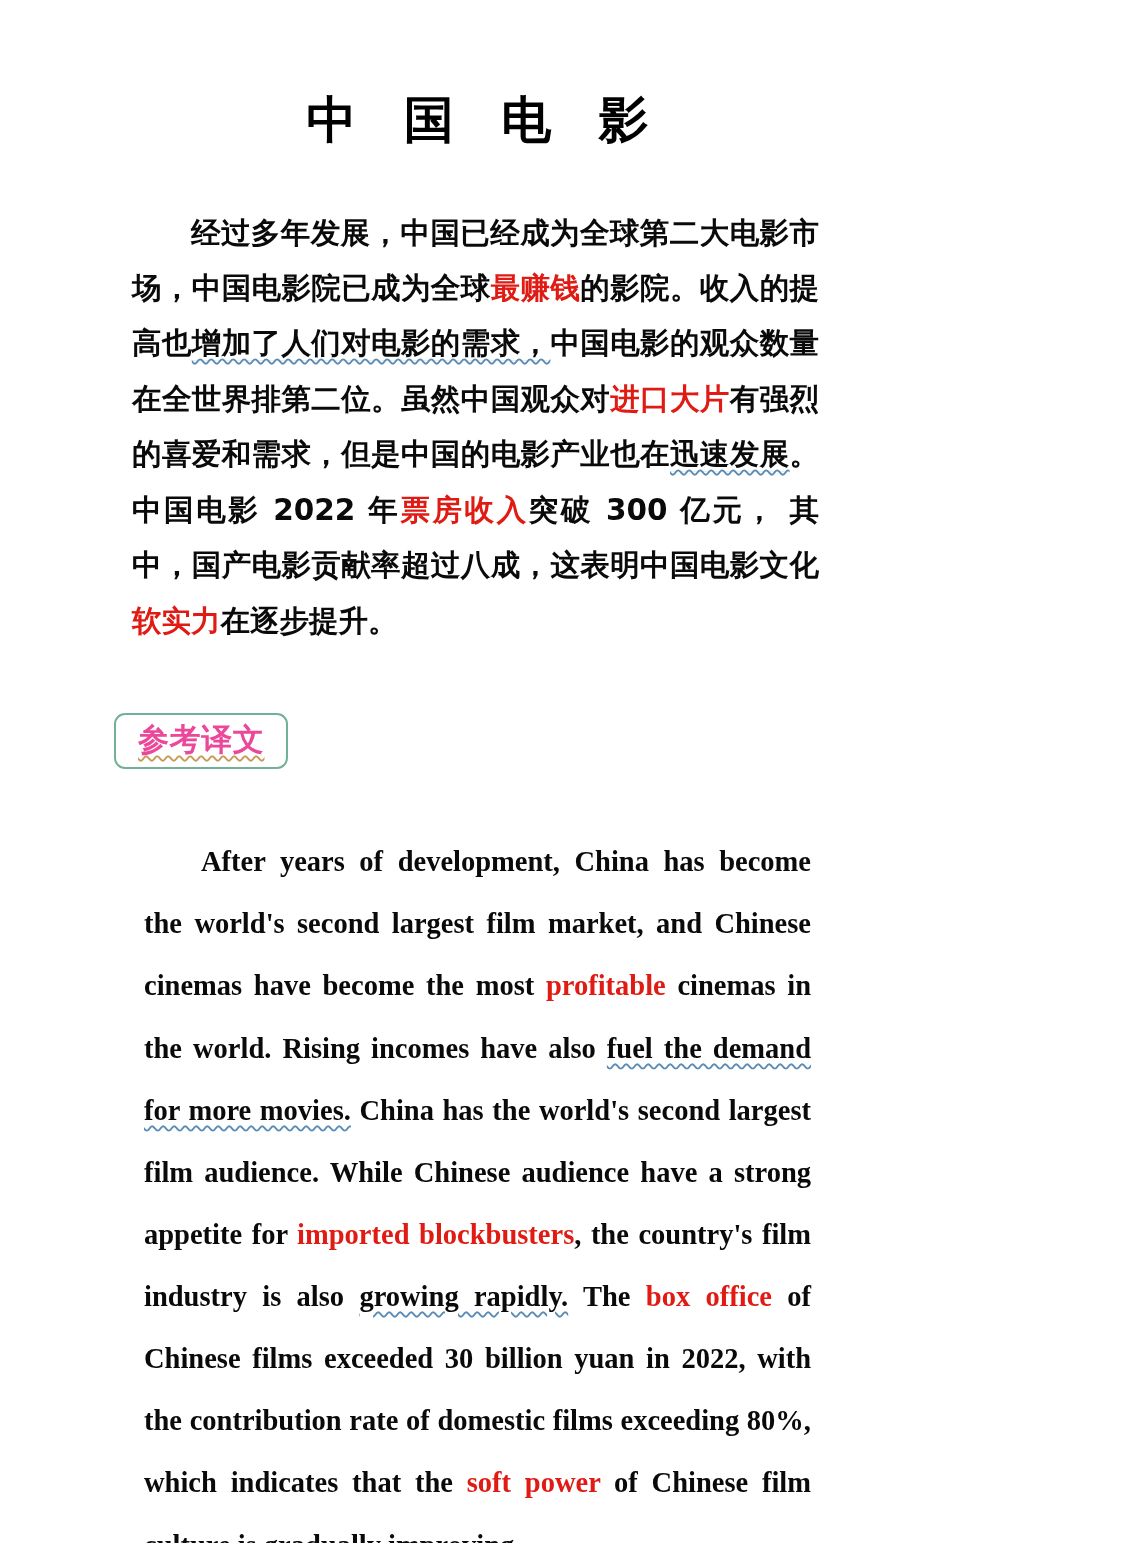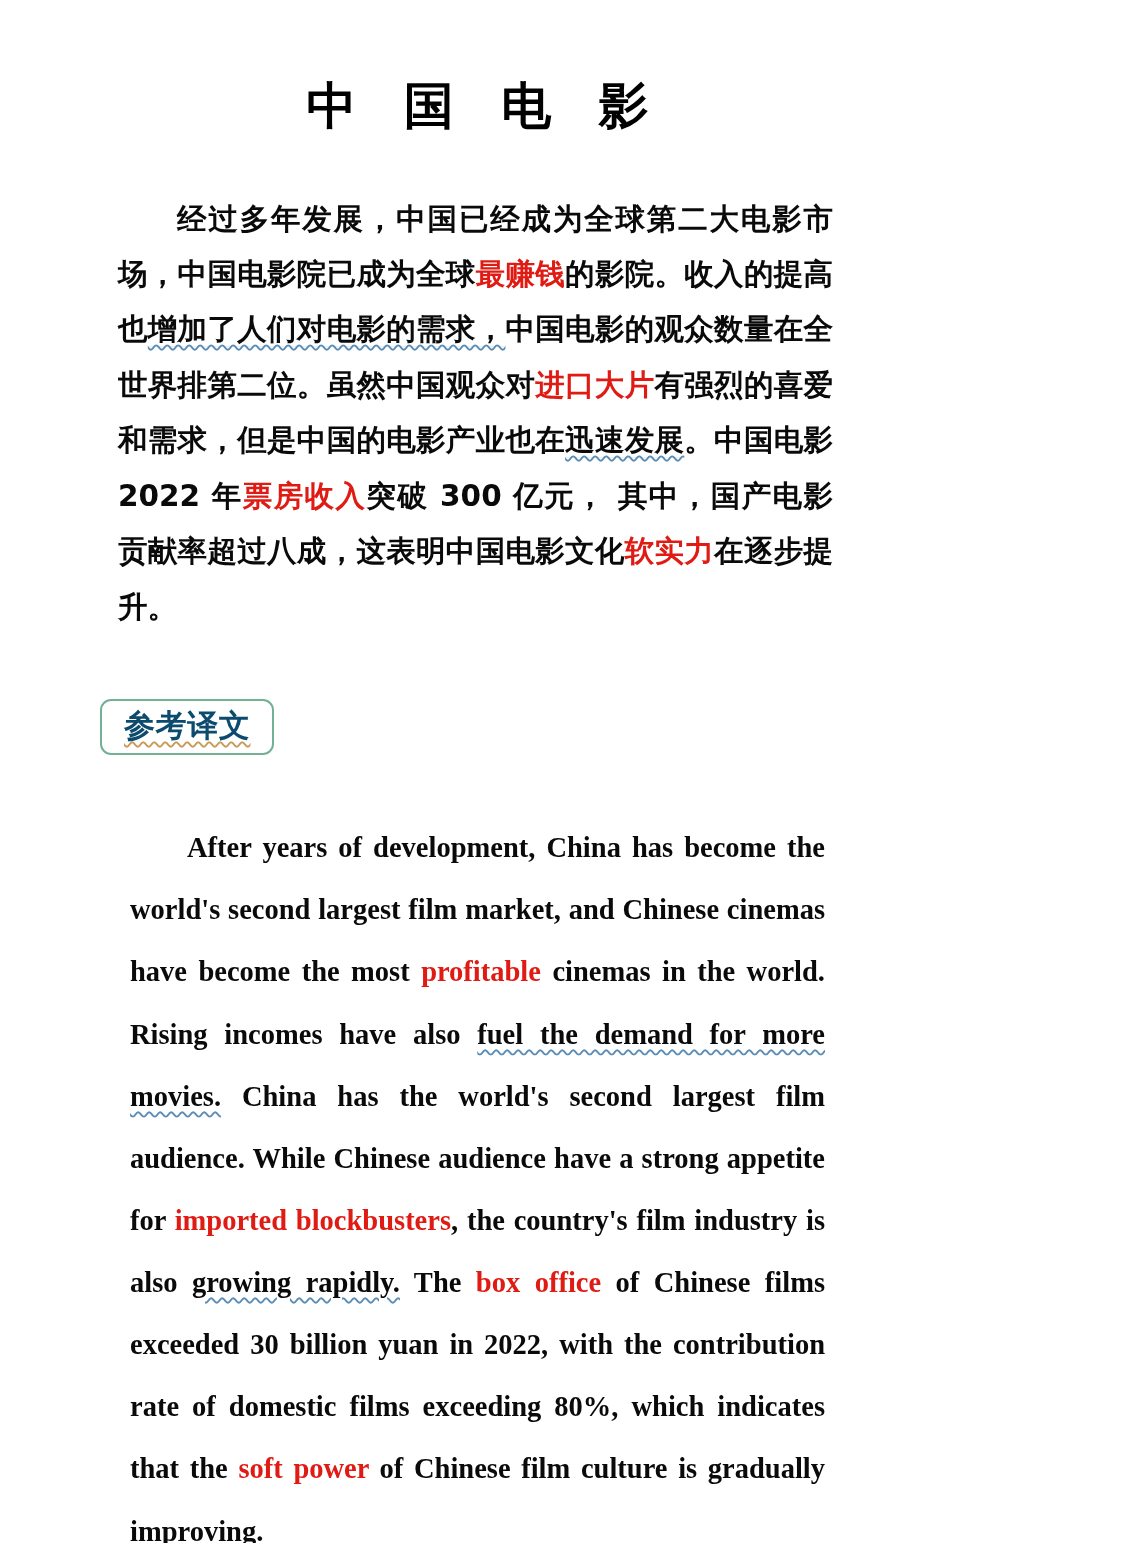--- a/index.html
+++ b/index.html
@@ -14,21 +14,21 @@
     color: #050505;
     overflow: hidden;
     position: relative;
   }
 
   .page {
     position: relative;
     width: 955px;
     height: 1543px;
     box-sizing: border-box;
-    padding: 0;
+    padding: 14px;
     background: #ffffff;
   }
 
   
   .doc-title {
     margin: 0;
     padding-top: 78px;
     text-align: center;
     font-size: 50px;
     font-weight: 900;
@@ -83,21 +83,21 @@
     display: inline-block;
     border: 2px solid #72b195;
     border-radius: 11px;
     padding: 9px 22px 12px 22px;
     background: #ffffff;
     line-height: 1;
   }
   .ref-label {
     font-size: 31px;
     font-weight: 700;
-    color: #0c4a6e;
+    color: #ec4899;
     font-family: "DejaVu Serif", "Liberation Serif", serif;
     letter-spacing: 0.02em;
     text-decoration: underline wavy #c79a55;
     text-decoration-thickness: 1.6px;
     text-underline-offset: 5px;
   }
 
   
   .en-block {
     margin-top: 62px;

